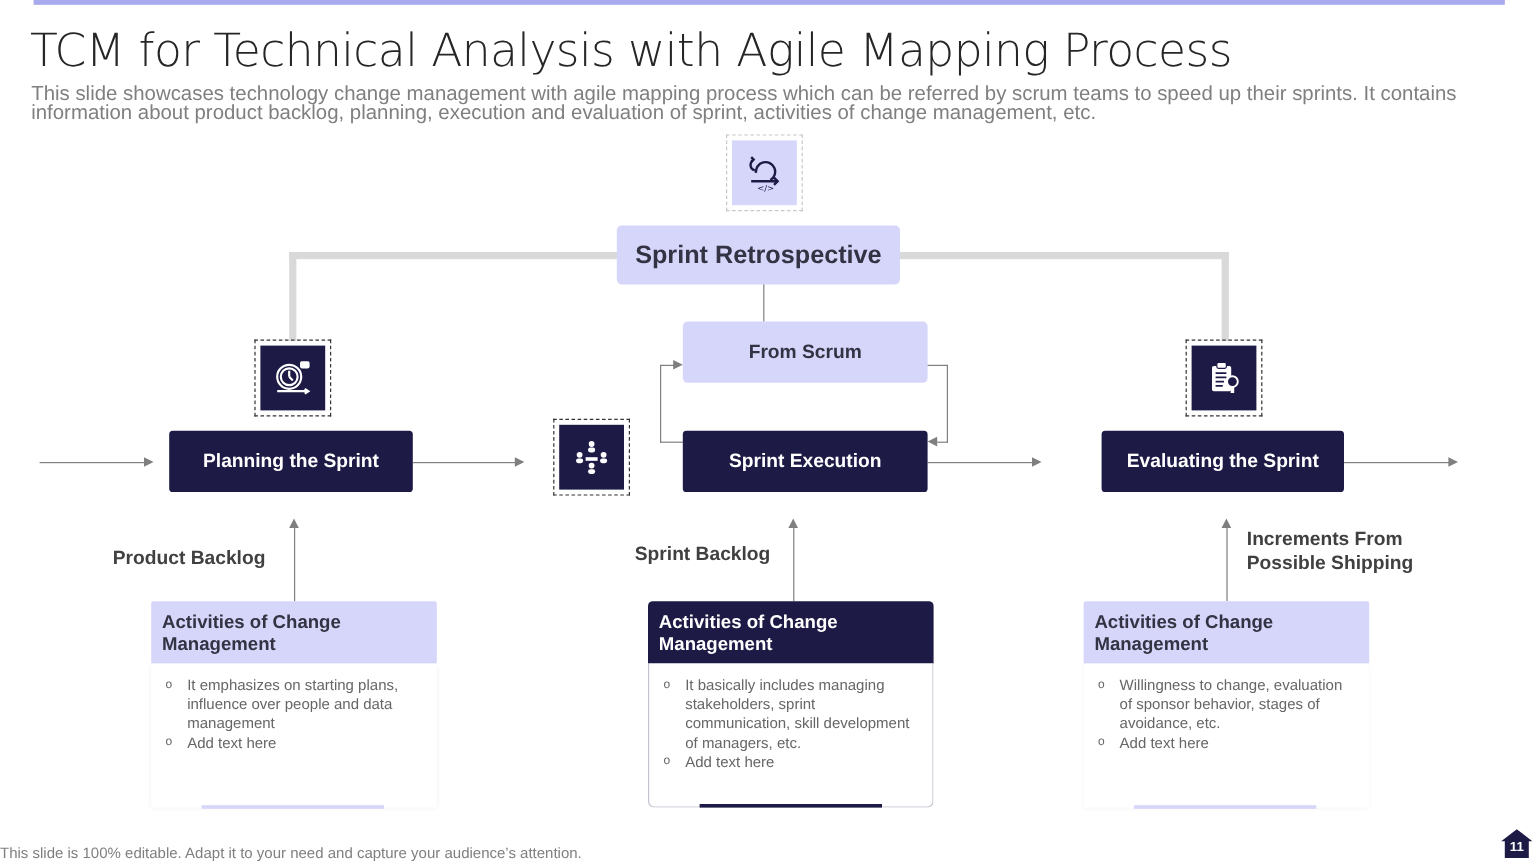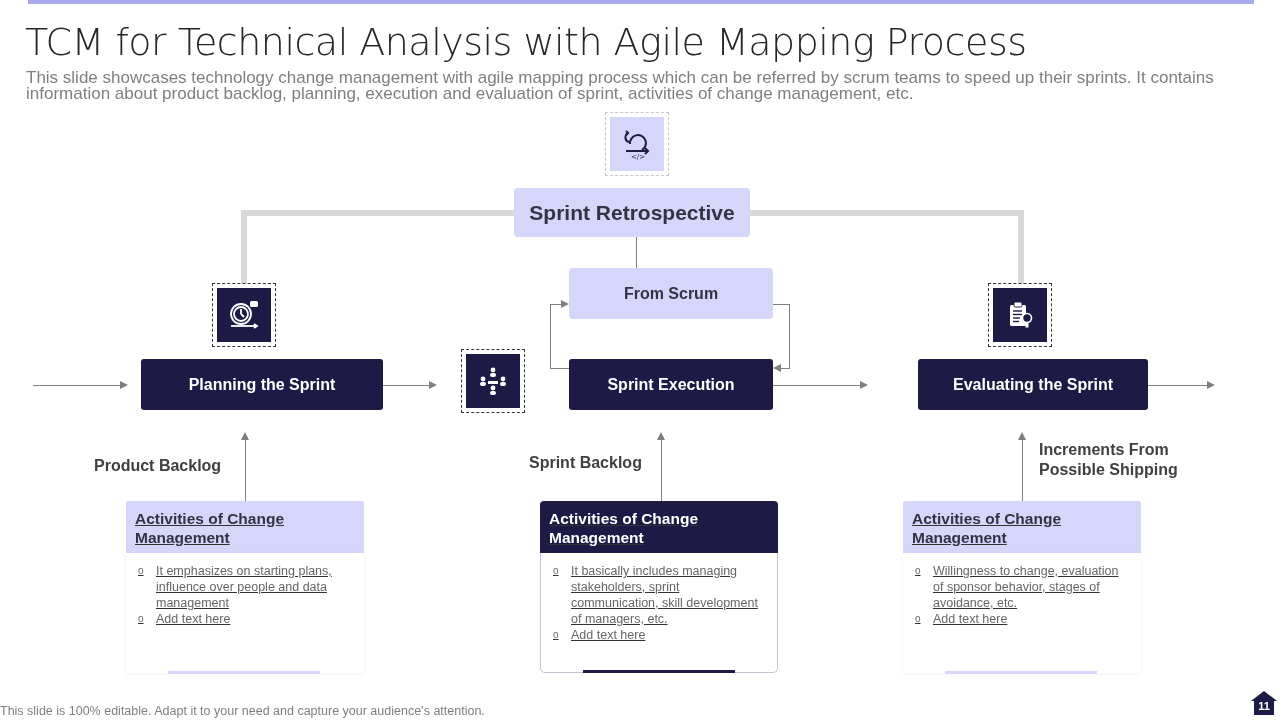--- a/index.html
+++ b/index.html
@@ -22,21 +22,21 @@
   .box-dark { background: #1d1b46; color: #ffffff; border-radius: 3px; display: flex; align-items: center; justify-content: center; font-weight: bold; font-size: 16px; }
 
   .icon-frame { border: 1px dashed #333; display: flex; align-items: center; justify-content: center; }
   .icon-frame.light { border: 1px dashed #c8c8c8; }
   .icon-tile { width: 54px; height: 54px; display: flex; align-items: center; justify-content: center; }
   .icon-tile.dark { background: #1d1b46; }
   .icon-tile.light { background: #d6d6fb; }
 
   .label { font-weight: bold; font-size: 16px; color: #404040; line-height: 20px; }
 
-  .card { width: 238px; text-decoration: underline; }
+  .card { width: 238px; }
   .card-head { height: 52px; padding: 8px 9px; font-weight: bold; font-size: 15.5px; line-height: 19px; border-radius: 2px 2px 0 0; }
   .card-head.light { background: #d6d6fb; color: #333344; }
   .card-head.dark { background: #1d1b46; color: #ffffff; border-radius: 4px 4px 0 0; }
   .card-body { height: 120px; padding: 10px 10px 0 12px; background: #fff; box-shadow: 0 1px 4px rgba(0,0,0,0.06); position: relative; }
   .card-body.bordered { border: 1px solid #c4c4d0; border-top: none; border-radius: 0 0 5px 5px; box-shadow: none; }
   .card-body ul { list-style: none; }
   .card-body li { display: flex; font-size: 12.5px; line-height: 16px; color: #666; }
   .card-body li .bul { width: 18px; flex: none; font-size: 10px; color: #666; }
   .card-foot { position: absolute; bottom: -1px; left: 42px; width: 152px; height: 3px; }
   .card-foot.light { background: #d6d6fb; }
@@ -141,27 +141,27 @@
         <line x1="10" y1="16.5" x2="19" y2="16.5"></line>
         <line x1="10" y1="20" x2="17" y2="20"></line>
         <line x1="10" y1="23.5" x2="16" y2="23.5"></line>
       </g>
       <circle cx="24" cy="20" r="4.5" fill="#1d1b46" stroke="#fff" stroke-width="1.6"></circle>
       <rect x="22.5" y="24.5" width="3" height="5" fill="#fff"></rect>
     </svg>
   </div>
 </div>
 
-<div class="abs box-dark" style="left:141px; top:359px; width:242px; height:51px;">
+<div class="abs box-dark" style="left:141px; top:359px; width:203px; height:51px;">
   <span>Planning the Sprint</span>
 </div>
 <div class="abs box-dark" style="left:569px; top:359px; width:204px; height:51px;">
   <span>Sprint Execution</span>
 </div>
-<div class="abs box-dark" style="left:918px; top:359px; width:230px; height:51px;">
+<div class="abs box-dark" style="left:918px; top:359px; width:202px; height:51px;">
   <span>Evaluating the Sprint</span>
 </div>
 
 <div class="abs thin" style="left:245px; top:440px; width:1px; height:61px;"></div>
 <div class="abs arrow-u" style="left:241px; top:432px;"></div>
 <div class="abs thin" style="left:661px; top:440px; width:1px; height:61px;"></div>
 <div class="abs arrow-u" style="left:657px; top:432px;"></div>
 <div class="abs thin" style="left:1022px; top:440px; width:1px; height:61px;"></div>
 <div class="abs arrow-u" style="left:1018px; top:432px;"></div>
 

